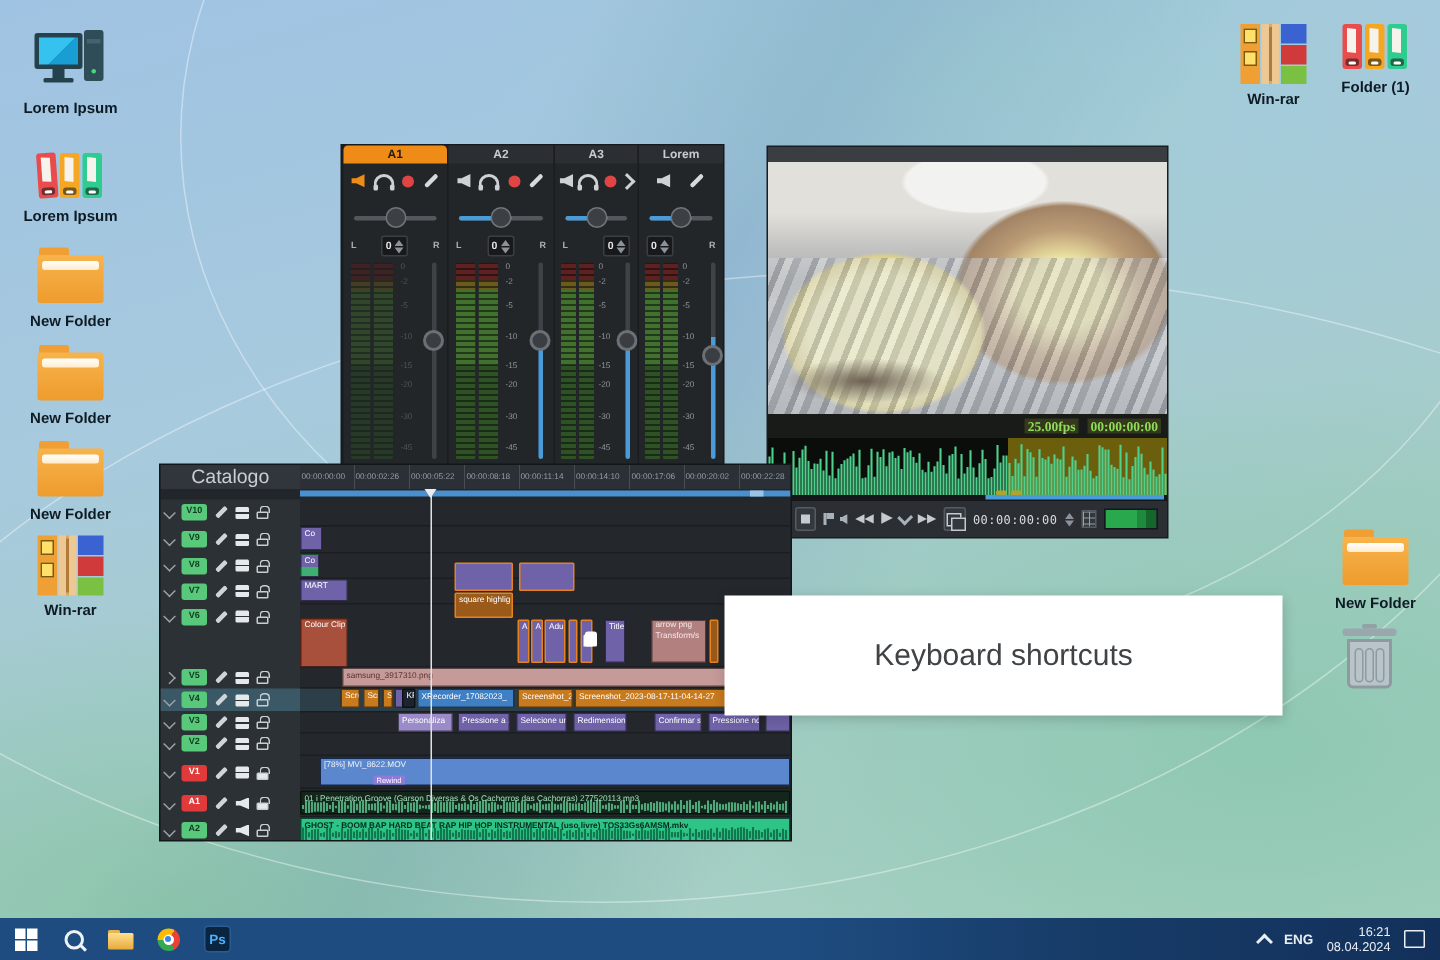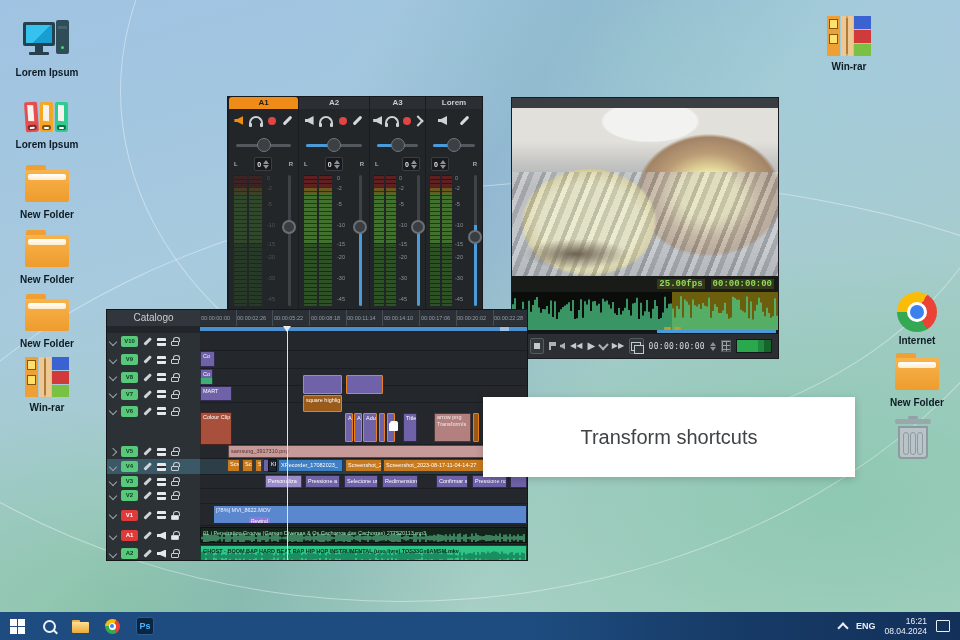--- a/index.html
+++ b/index.html
@@ -93,21 +93,21 @@
   .mon-top{position:absolute;left:0;top:0;right:0;height:10px;background:#3a3e42}
   .video{position:absolute;left:0;top:10px;width:266px;height:168px;overflow:hidden;background:
     radial-gradient(95px 75px at 29% 68%, #f6f0b4 0 52%, #e0d283 68%, rgba(200,180,110,0) 72%),
     radial-gradient(105px 88px at 74% 52%, #efe6a4 0 26%, #bb9c76 48%, #a28466 66%, rgba(160,130,100,0) 70%),
     radial-gradient(80px 34px at 52% 8%, #f2f2f0 0 58%, rgba(240,240,240,0) 62%),
     linear-gradient(180deg,#e2e0db 0 20%,#cbcbc8 30%,#a7a9ac 48%,#b4b7bb 78%,#9b9ea2 100%)}
   .foil{position:absolute;left:0;right:0;top:38%;bottom:0;opacity:.5;background:
     repeating-linear-gradient(112deg,#cfd3d7 0 7px,#878d94 7px 11px,#e2e5e8 11px 16px,#9aa0a6 16px 21px)}
   .pot-shadow{position:absolute;left:4%;bottom:4%;width:40%;height:18%;background:radial-gradient(closest-side,#6d6152,rgba(109,97,82,0));}
   .fps-bar{position:absolute;left:0;top:178px;width:266px;height:16px;background:#191b19;display:flex;justify-content:flex-end;align-items:center;gap:6px;padding-right:4px;box-sizing:border-box}
-  .fps-bar span{font-family:Liberation Mono, monospace;font-size:9px;font-weight:700;color:#8fdc5a;background:#34391b;padding:0 2px}
+  .fps-bar span{font-family:Liberation Serif, serif;font-size:9px;font-weight:700;color:#8fdc5a;background:#34391b;padding:0 2px}
   .mon-wave{position:absolute;left:0;top:194px;width:266px;height:38px;background:#0b0d0b;overflow:hidden}
   .mon-wave .zone{position:absolute;left:160px;top:0;right:0;bottom:0;background:#6b5f0e}
   .seek{position:absolute;left:0;top:232px;width:266px;height:4px;background:#14161a}
   .seek .zfill{position:absolute;left:145px;top:0;width:119px;height:3px;background:#4a9bd8}
   .seek .zm1,.seek .zm2{position:absolute;top:-3px;width:7px;height:3px;background:#b3a32c;border-radius:1px}
   .seek .zm1{left:152px}.seek .zm2{left:162px}
   .transport{position:absolute;left:0;top:236px;width:266px;height:24px;background:#2b2f34;display:flex;align-items:center;gap:5px;padding:0 6px;box-sizing:border-box}
   .tgl{color:#c3cad0;font-size:8px;line-height:1}
   .chev-d{width:6px;height:6px;border-right:2px solid #aab2b9;border-bottom:2px solid #aab2b9;transform:rotate(45deg);margin-top:-3px}
   .tbtn{width:16px;height:14px;border:1px solid #555b61;background:#33383d;border-radius:2px;display:flex;align-items:center;justify-content:center}
@@ -118,21 +118,21 @@
   .flagi:before{content:"";position:absolute;left:0;top:0;width:2px;height:8px;background:#aab2b9}
   .flagi:after{content:"";position:absolute;left:2px;top:0;width:5px;height:4px;background:#aab2b9}
   .tc{font-family:"DejaVu Sans Mono",monospace;font-size:8px;color:#d4dbe0;letter-spacing:.3px}
   .spin{display:flex;flex-direction:column;gap:1px}
   .gridi{width:10px;height:10px;background:
     linear-gradient(#9aa2a8 1px,transparent 1px),linear-gradient(90deg,#9aa2a8 1px,transparent 1px),#33383d;
     background-size:4px 4px;border:1px solid #555b61}
   .tmeter{margin-left:auto;width:44px;height:12px;background:linear-gradient(90deg,#2aa84e 0 62%,#1f8a3e 62% 80%,#14662c 80%);border:1px solid #14181c}
   
   .timeline{position:absolute;left:107px;top:310px;width:420px;height:250px;background:#22262a;box-shadow:0 0 0 1px #14171a;overflow:hidden;z-index:4}
-  .tl-tab{position:absolute;left:0;top:0;width:93px;height:16px;background:#31363c;color:#c9ced3;font-size:10px;line-height:16px;text-align:center}
+  .tl-tab{position:absolute;left:0;top:0;width:93px;height:16px;background:#31363c;color:#c9ced3;font-size:13px;line-height:16px;text-align:center}
   .tl-ruler{position:absolute;left:93px;top:0;width:327px;height:16px;background:#2b3036;
     background-image:repeating-linear-gradient(90deg,transparent 0 35.7px,#474d54 35.7px 36.7px)}
   .rl{position:absolute;top:5px;font-size:5.5px;color:#969ea6;white-space:nowrap}
   .tl-scroll{position:absolute;left:93px;top:16px;width:327px;height:6px;background:#23272b}
   .tl-scroll .bar{position:absolute;left:0;top:1px;width:327px;height:4px;background:#4a8fd0}
   .tl-scroll .notch{position:absolute;left:300px;top:1px;width:9px;height:4px;background:#9cc3e6}
   .thead{position:absolute;left:0;top:23px;width:93px;bottom:0;background:#2c3136;border-right:1px solid #1a1d20}
   .trow{position:absolute;left:0;width:93px;display:flex;align-items:center;gap:3px;padding-left:3px;box-sizing:border-box}
   .trow.sel{background:#3b5866}
   .chv{width:5px;height:5px;border-right:1.6px solid #9aa2aa;border-bottom:1.6px solid #9aa2aa;transform:rotate(45deg);margin-right:2px;flex:none}
@@ -261,25 +261,38 @@
       <div class="wr-l"></div>
         <div class="wr-y1"></div>
         <div class="wr-y2"></div>
         <div class="wr-zip"></div>
       <div class="wr-b"></div>
         <div class="wr-r"></div>
         <div class="wr-g"></div>
     </div>
     <div class="lbl">Win-rar</div>
   </div>
-
-  <div class="dicon" style="left:884px;top:290px">
-    <div class="chrome"></div>
-    <div class="lbl">Internet</div>
-  </div>
+  <div class="dicon" style="left:884px;top:14px">
+    <div class="art" style="height:36px">
+      <span class="bind" style="left:2px;background:#e84c4c">
+          <i></i>
+          <b></b>
+        </span>
+      <span class="bind" style="left:17px;background:#f5a623">
+          <i></i>
+          <b></b>
+        </span>
+      <span class="bind" style="left:32px;background:#2ecc8f">
+          <i></i>
+          <b></b>
+        </span>
+    </div>
+    <div class="lbl">Folder (1)</div>
+  </div>
+
   <div class="dicon" style="left:884px;top:350px">
     <div class="art">
         <div class="fo-tab"></div>
         <div class="fo-body"></div>
         <div class="fo-gloss"></div>
       </div>
     <div class="lbl">New Folder</div>
   </div>
   <div class="dicon" style="left:884px;top:416px">
     <div class="art" style="height:46px">
@@ -695,21 +708,21 @@
       </div>
 
     </div>
 
     <div class="playhead" style="left:180px">
         <div class="ph-tri"></div>
       </div>
   </div>
 
   <div class="kbox">
-    <span>Transform shortcuts</span>
+    <span>Keyboard shortcuts</span>
   </div>
 
   <div class="taskbar">
     <div class="tb-ic" style="width:34px">
         <span class="win">
           <i></i>
           <i></i>
           <i></i>
           <i></i>
         </span>

